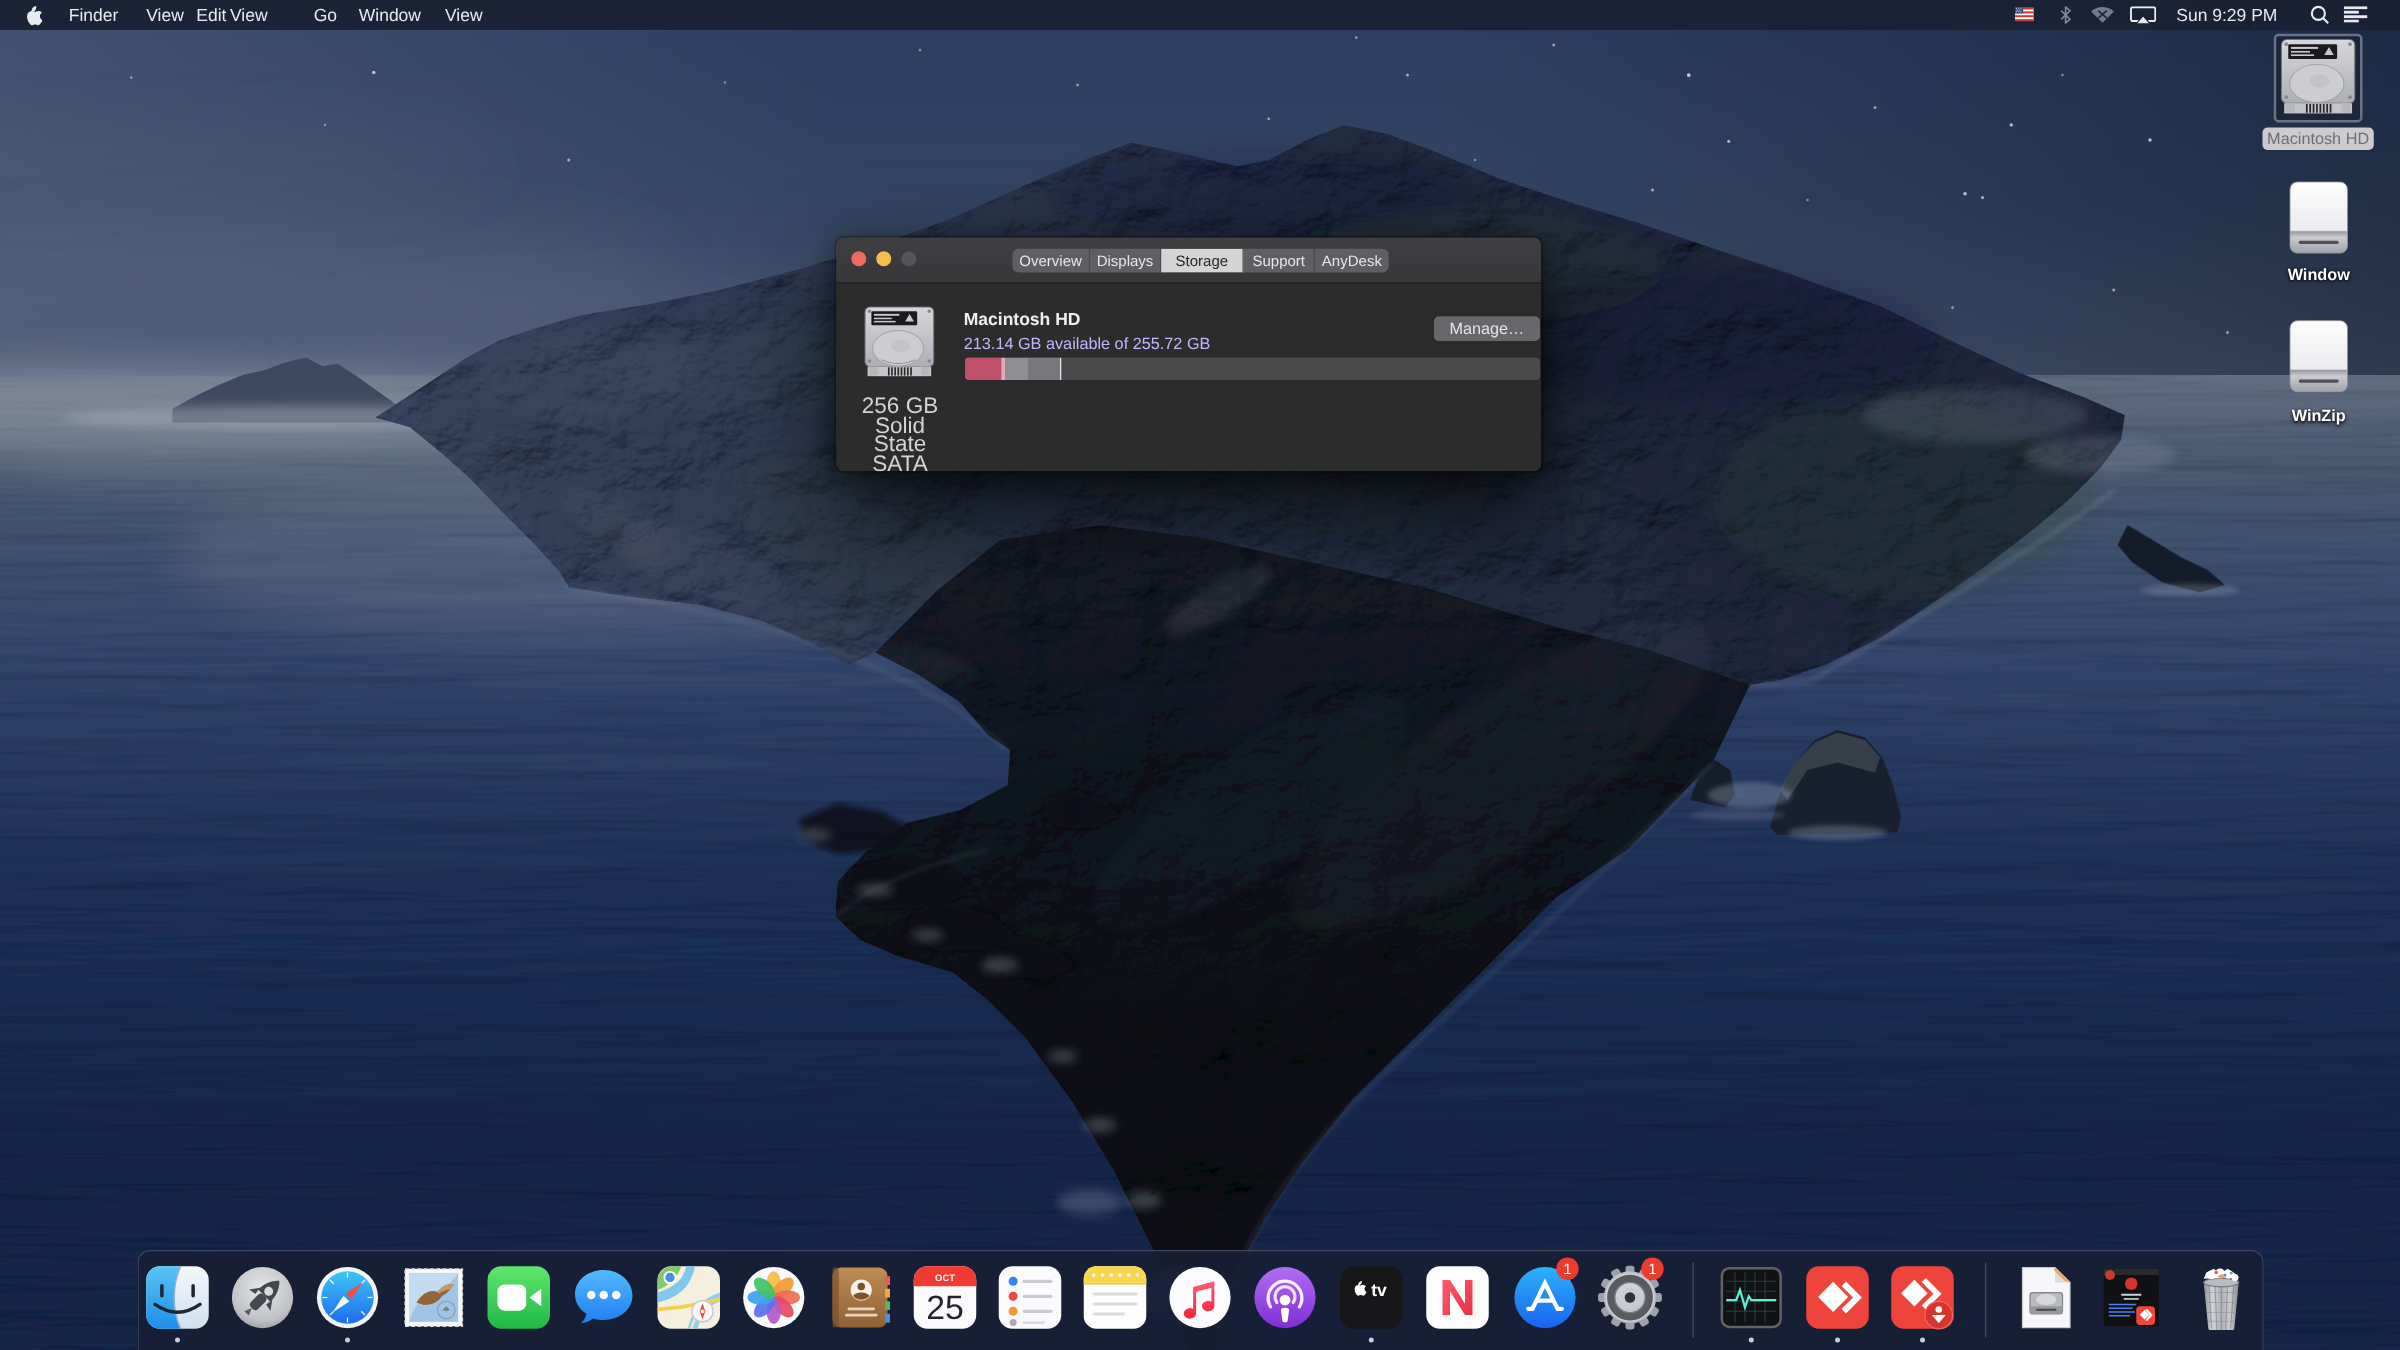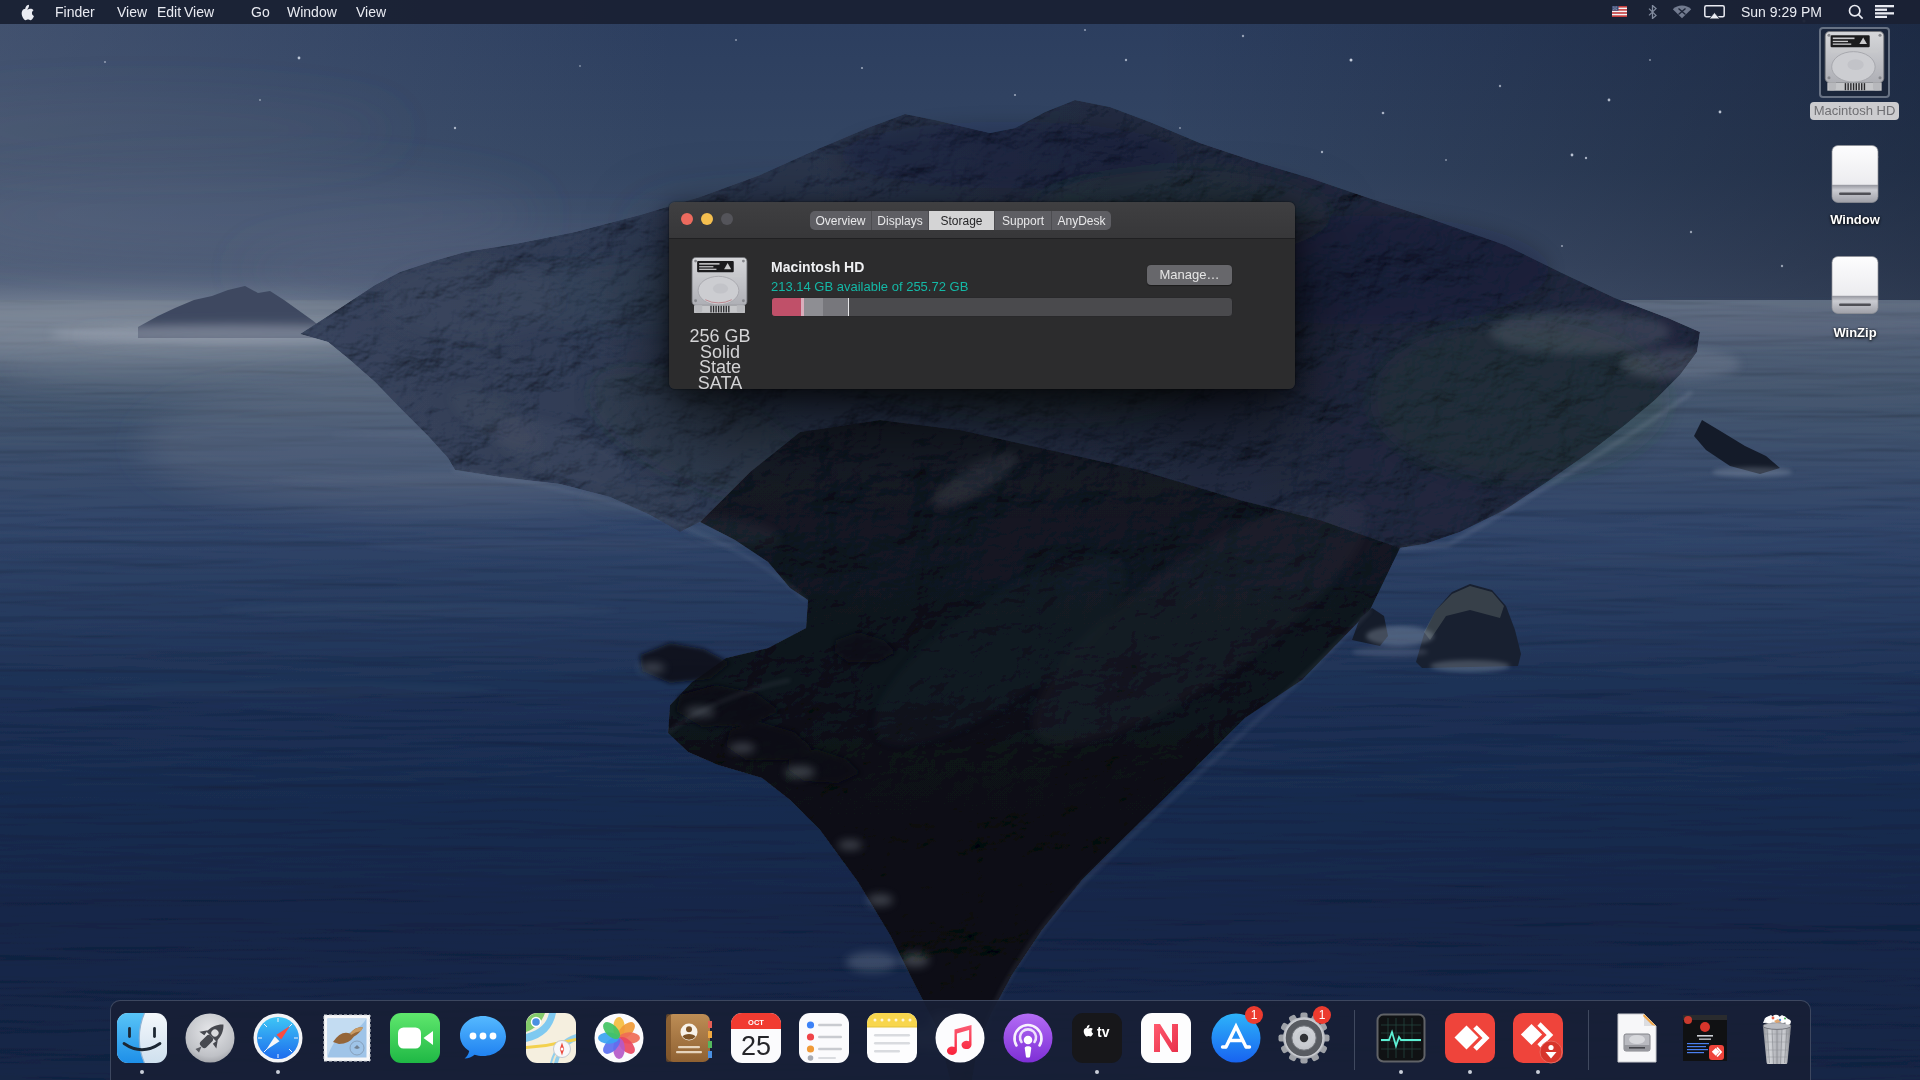--- a/index.html
+++ b/index.html
@@ -1,21 +1,21 @@
 <!DOCTYPE html>
 <html><head>
 <meta charset="utf-8">
 <style>
 *{margin:0;padding:0;box-sizing:border-box}
 html,body{width:1920px;height:1080px;overflow:hidden}
 body{font-family:"Liberation Sans",sans-serif;position:relative;background:#1d2b4a}
 #wall{position:absolute;left:0;top:0;z-index:0}
 #menubar{position:absolute;left:0;top:0;width:1920px;height:24px;background:rgba(26,33,52,0.96);z-index:30;color:#e9ebf2;font-size:14px}
 #menubar .mi{position:absolute;top:3px;line-height:18px}
-#win{position:absolute;left:669px;top:202px;width:626px;height:187px;border-radius:6px;z-index:20;box-shadow:0 34px 80px rgba(0,0,0,0.7),0 6px 24px rgba(0,0,0,0.5),0 0 2px rgba(0,0,0,0.75);overflow:hidden}
+#win{position:absolute;left:669px;top:190px;width:564px;height:187px;border-radius:6px;z-index:20;box-shadow:0 34px 80px rgba(0,0,0,0.7),0 6px 24px rgba(0,0,0,0.5),0 0 2px rgba(0,0,0,0.75);overflow:hidden}
 #wtitle{position:absolute;left:0;top:0;width:100%;height:36px;background:linear-gradient(#3f3f41,#373739)}
 #wbody{position:absolute;left:0;top:36px;width:100%;height:151px;background:#2c2c2d;border-top:1px solid #202022}
 .tl{position:absolute;top:11px;width:12px;height:12px;border-radius:50%}
 #tabs{position:absolute;left:141px;top:9px;height:19px;display:flex;border-radius:5px;overflow:hidden;font-size:12px;background:#5e5e63}
 .tab{height:19px;display:flex;align-items:center;justify-content:center;color:#e8e8ea;border-right:1px solid #4c4c50}
 .tab.sel{background:#d4d4d5;color:#262628}
 .wtxt{position:absolute;color:#e8e9ea}
 #manage{position:absolute;left:478px;top:63px;width:85px;height:20px;background:#67676b;border-radius:4px;color:#e5e5e5;font-size:13px;text-align:center;line-height:19px;box-shadow:0 0.5px 1px rgba(0,0,0,0.4)}
 #sbar{position:absolute;left:102px;top:95px;width:462px;height:20px;border-radius:4px;background:#4a4a4d;border:1px solid #29292b;overflow:hidden}
 .seg{position:absolute;top:0;height:20px}
@@ -339,21 +339,21 @@
         <rect x="26.5" y="48" width="1.3" height="6.5"></rect>
         <rect x="29" y="48" width="1.3" height="6.5"></rect>
         <rect x="31.5" y="48" width="1.3" height="6.5"></rect>
         <rect x="34" y="48" width="1.3" height="6.5"></rect>
         <rect x="36.5" y="48" width="1.3" height="6.5"></rect>
       </g>
       <path d="M4,47.5 h7 v5 a2,2 0 0 1 -2,2 h-3 a2,2 0 0 1 -2,-2 Z" fill="#b7b8bc"></path>
       <path d="M45,47.5 h7 v5 a2,2 0 0 1 -2,2 h-3 a2,2 0 0 1 -2,-2 Z" fill="#b7b8bc"></path>
     </svg>
 <div class="wtxt" style="left:102px;top:57px;font-size:14px;font-weight:bold;color:#eff0f2">Macintosh HD</div>
-<div class="wtxt" style="left:102px;top:77px;font-size:13px;color:#14b8a6">213.14 GB available of 255.72 GB</div>
+<div class="wtxt" style="left:102px;top:77px;font-size:13px;color:#c4b5fd">213.14 GB available of 255.72 GB</div>
 <div id="manage">Manage…</div>
 <div id="sbar">
       <div class="seg" style="left:0;width:28.5px;background:#c05069"></div>
       <div class="seg" style="left:28.5px;width:3px;background:#d9aebc"></div>
       <div class="seg" style="left:31.5px;width:19px;background:#8e8e93"></div>
       <div class="seg" style="left:50.5px;width:25px;background:#77777c"></div>
       <div class="seg" style="left:75.5px;width:1.8px;background:#e6e6e8"></div>
     </div>
 <div id="caption">256 GB<br>Solid State<br>SATA Drive</div>
 </div>

